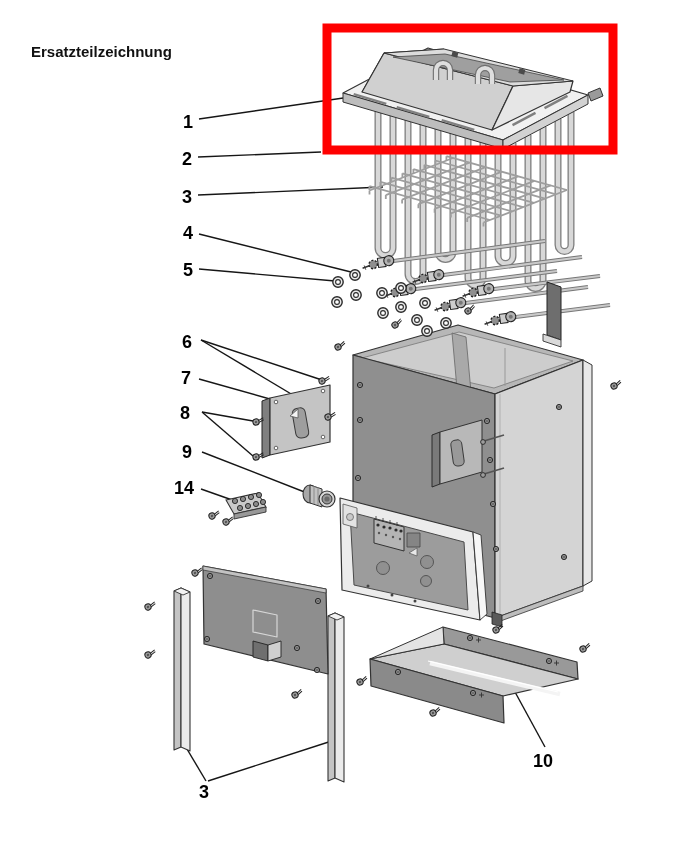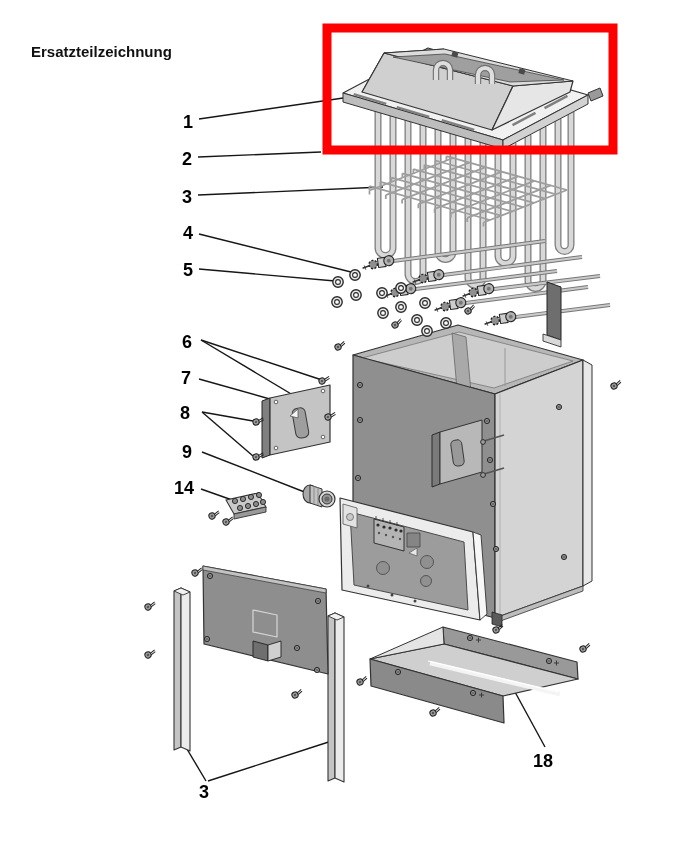--- a/index.html
+++ b/index.html
@@ -353,15 +353,15 @@
   <div class="callout" style="left:187px;top:159px">2</div>
   <div class="callout" style="left:187px;top:197px">3</div>
   <div class="callout" style="left:188px;top:233px">4</div>
   <div class="callout" style="left:188px;top:270px">5</div>
   <div class="callout" style="left:187px;top:342px">6</div>
   <div class="callout" style="left:186px;top:378px">7</div>
   <div class="callout" style="left:185px;top:413px">8</div>
   <div class="callout" style="left:187px;top:452px">9</div>
   <div class="callout" style="left:184px;top:488px">14</div>
   <div class="callout" style="left:204px;top:792px">3</div>
-  <div class="callout" style="left:543px;top:761px">18</div>
+  <div class="callout" style="left:543px;top:761px">10</div>
 
 </div>
 
 </body></html>

